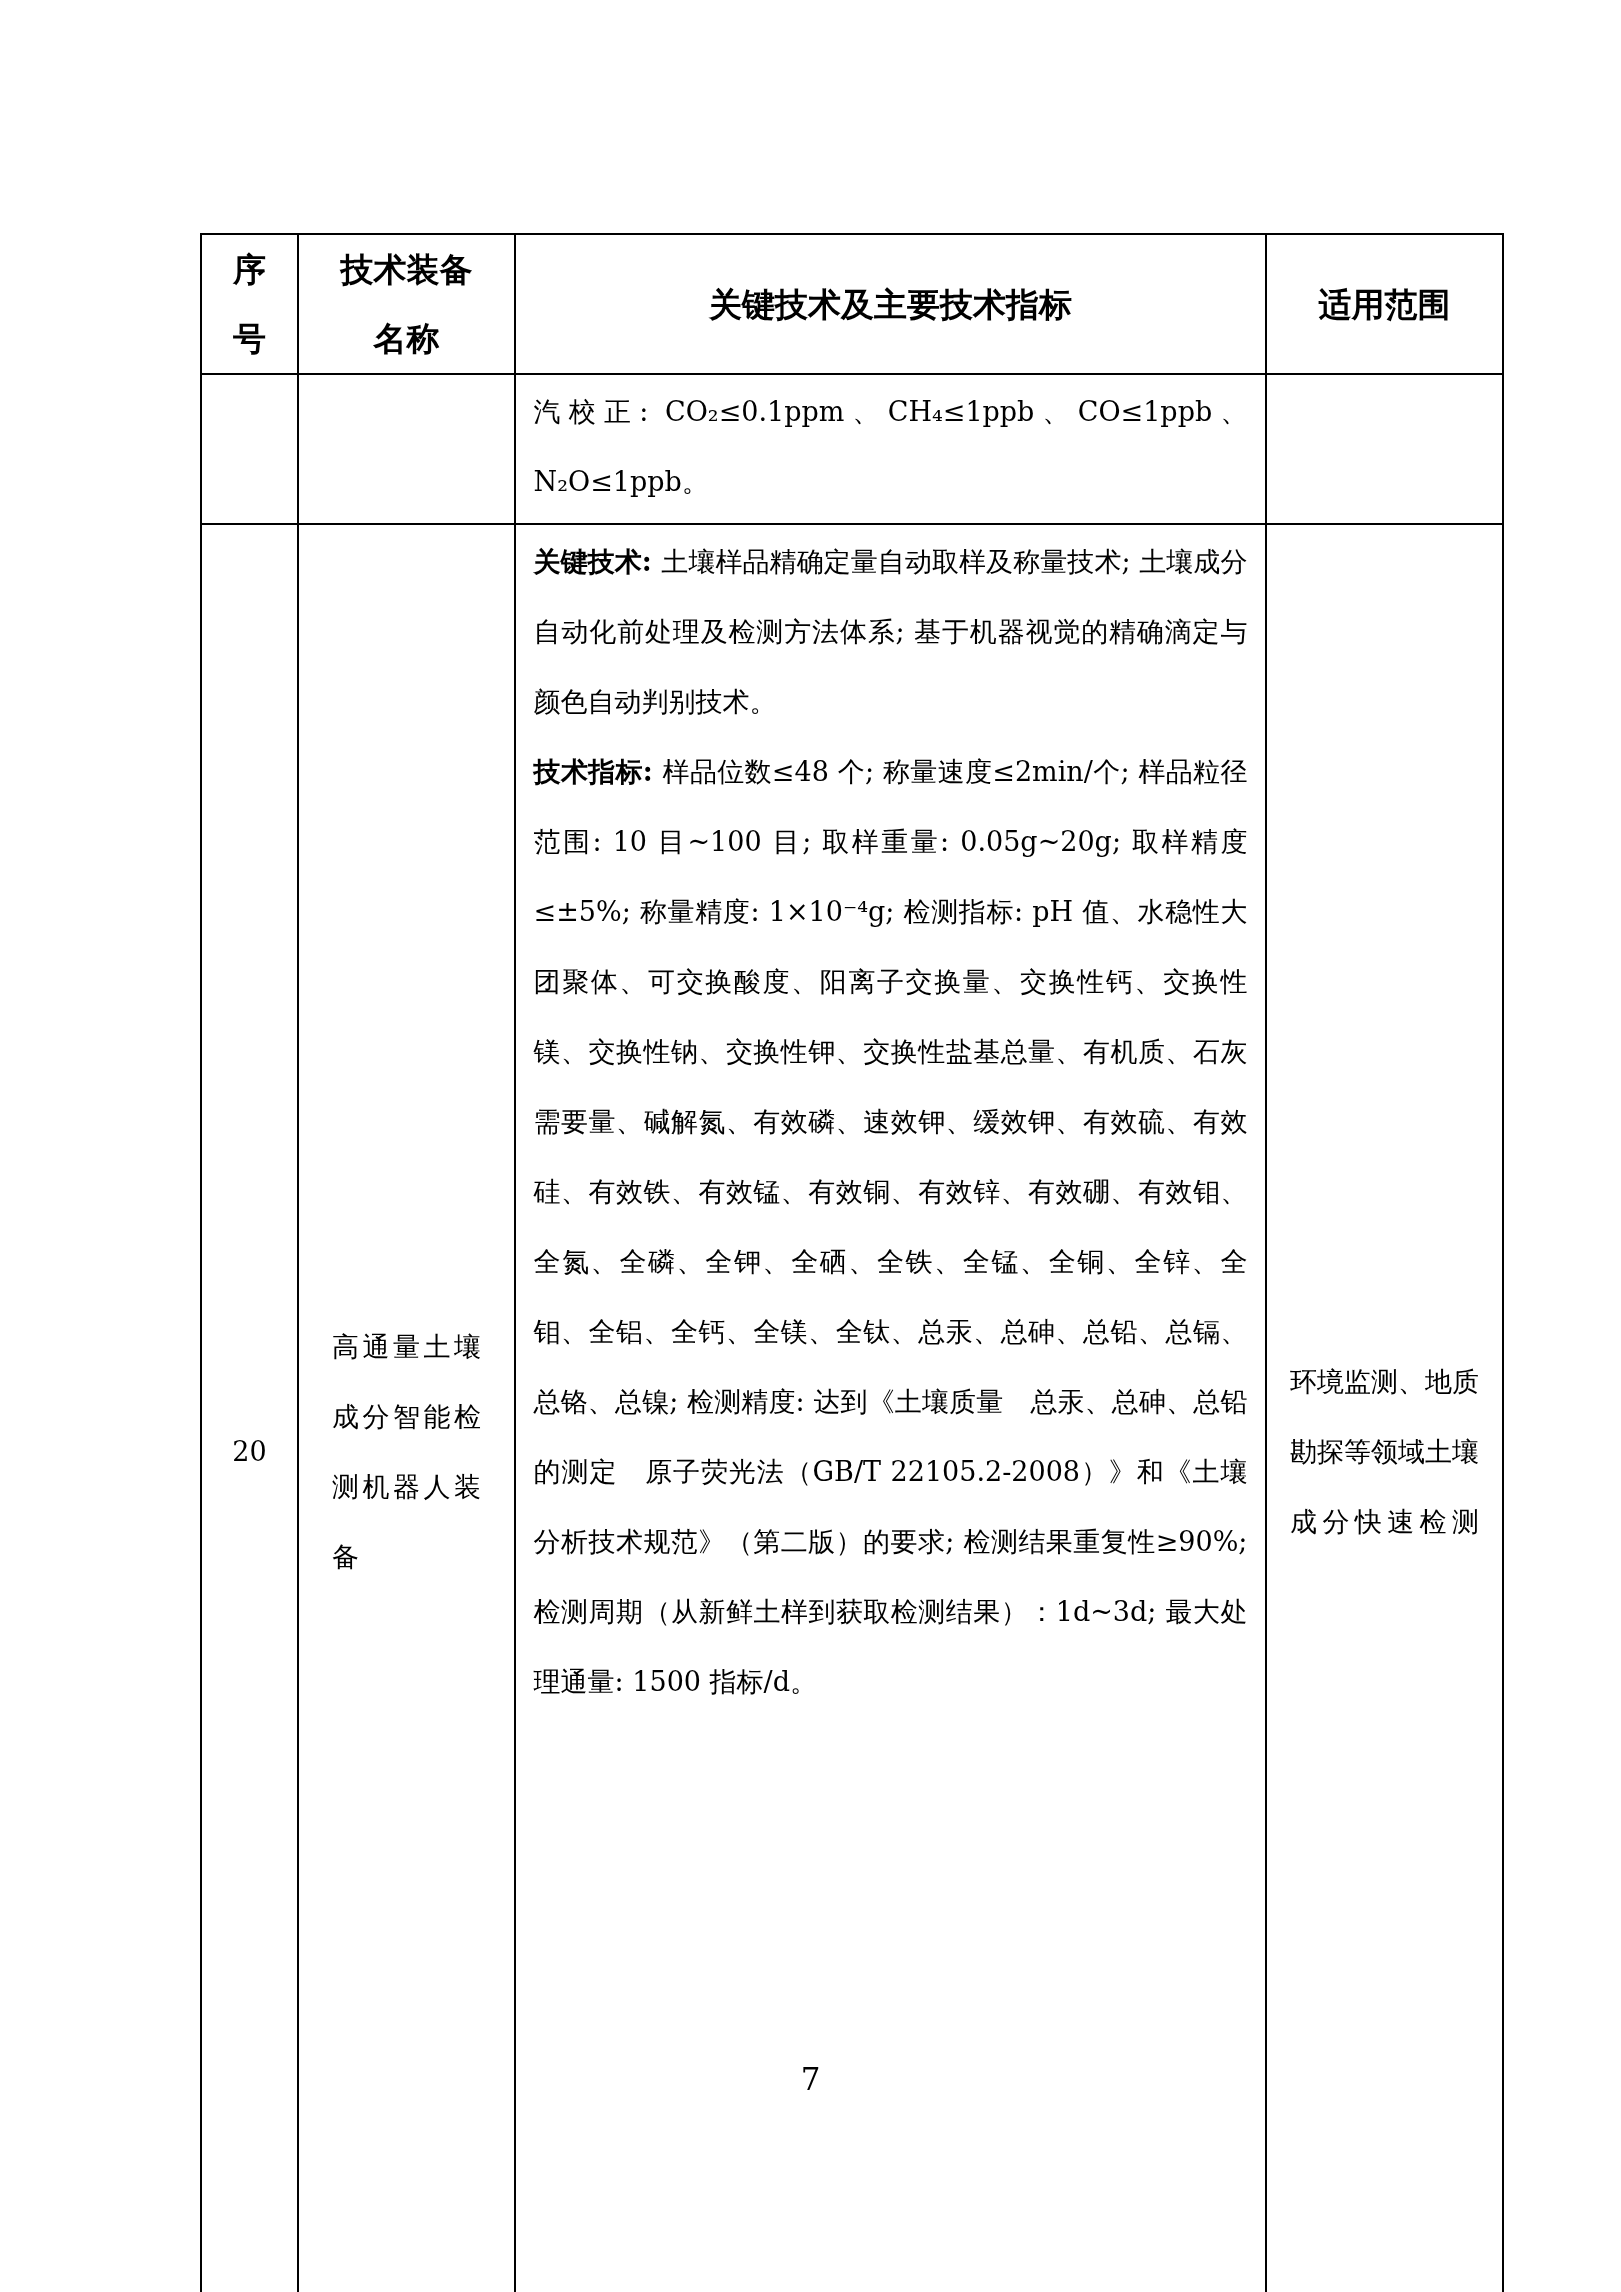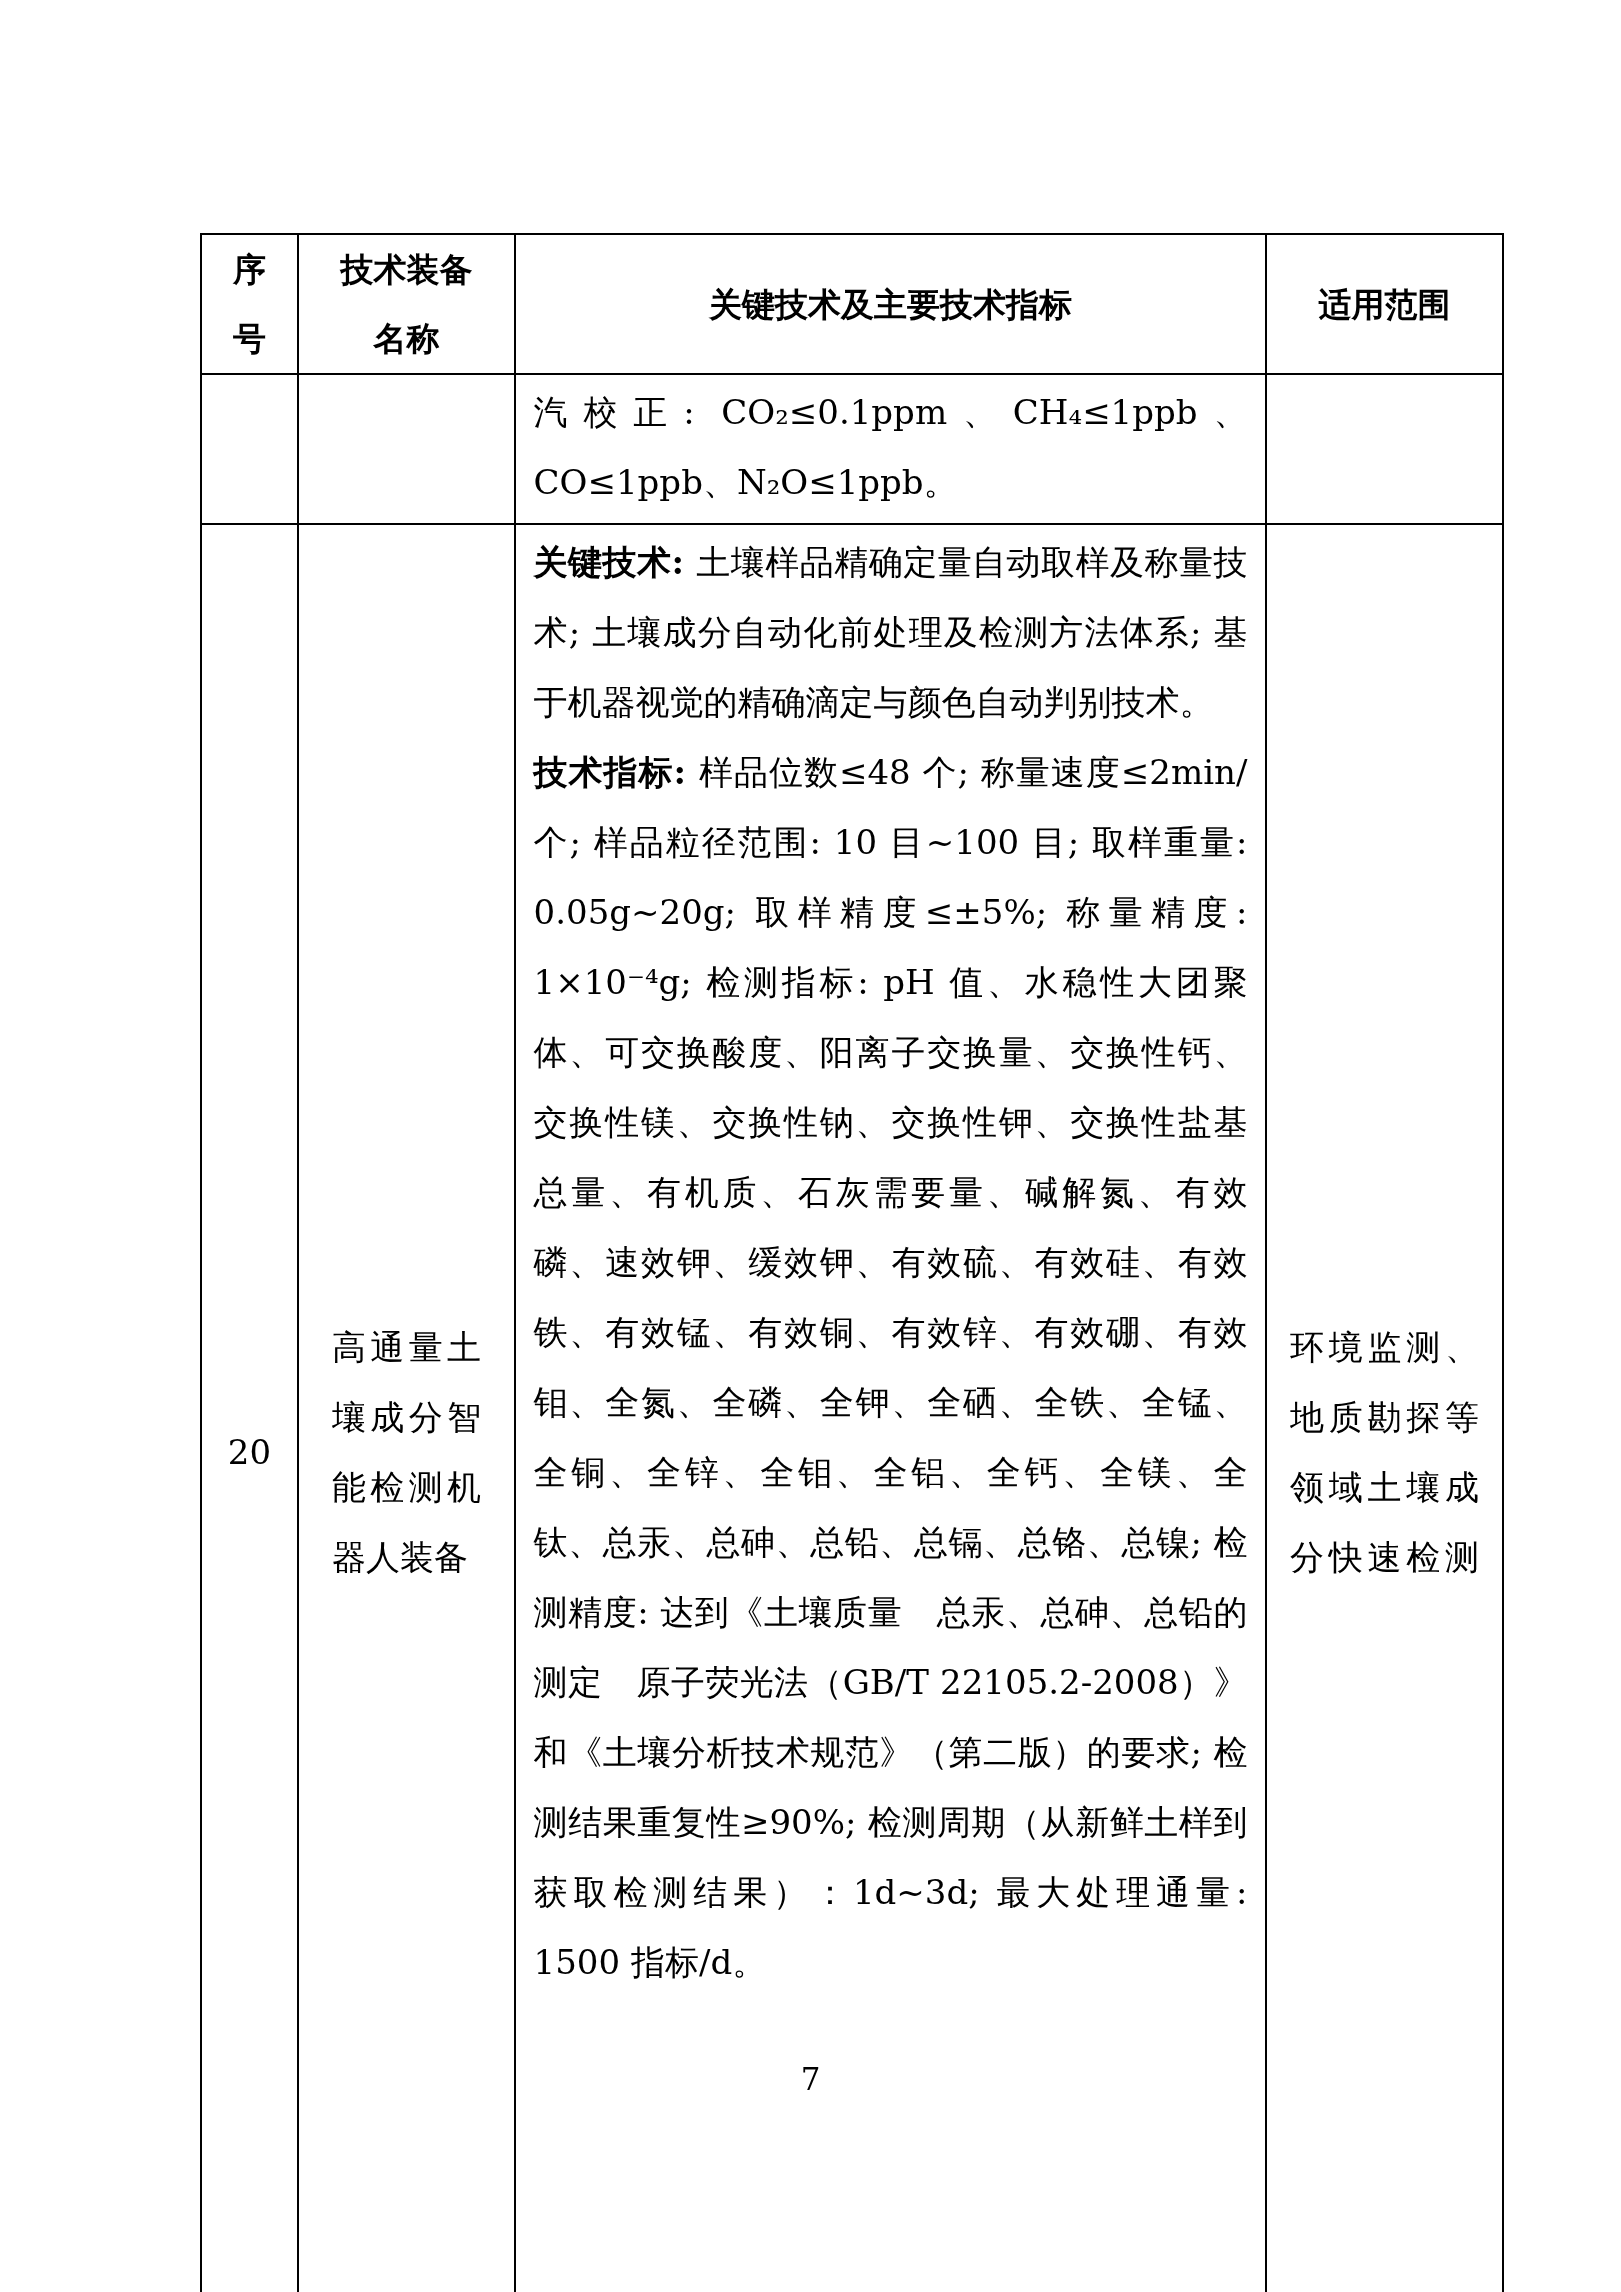--- a/index.html
+++ b/index.html
@@ -36,21 +36,21 @@
     font-size: 33px;
     line-height: 69px;
     text-align: center;
     height: 133px;
   }
   th.h-serial { padding: 0 29px; }
   th.h-name   { padding: 0 39px; }
   th.h-tech   { padding: 0 17px; white-space: nowrap; }
   th.h-scope  { padding: 0 5px; white-space: nowrap; }
   .doc-table td {
-    font-size: 34px;
+    font-size: 27px;
     line-height: 70px;
   }
   tr.row-cont td { height: 137px; }
   tr.row-main td { height: 1856px; }
   td.serial-cell { text-align: center; }
   td.name-cell {
     text-align: justify;
     padding: 0 33px;
   }
   td.tech-cell {

